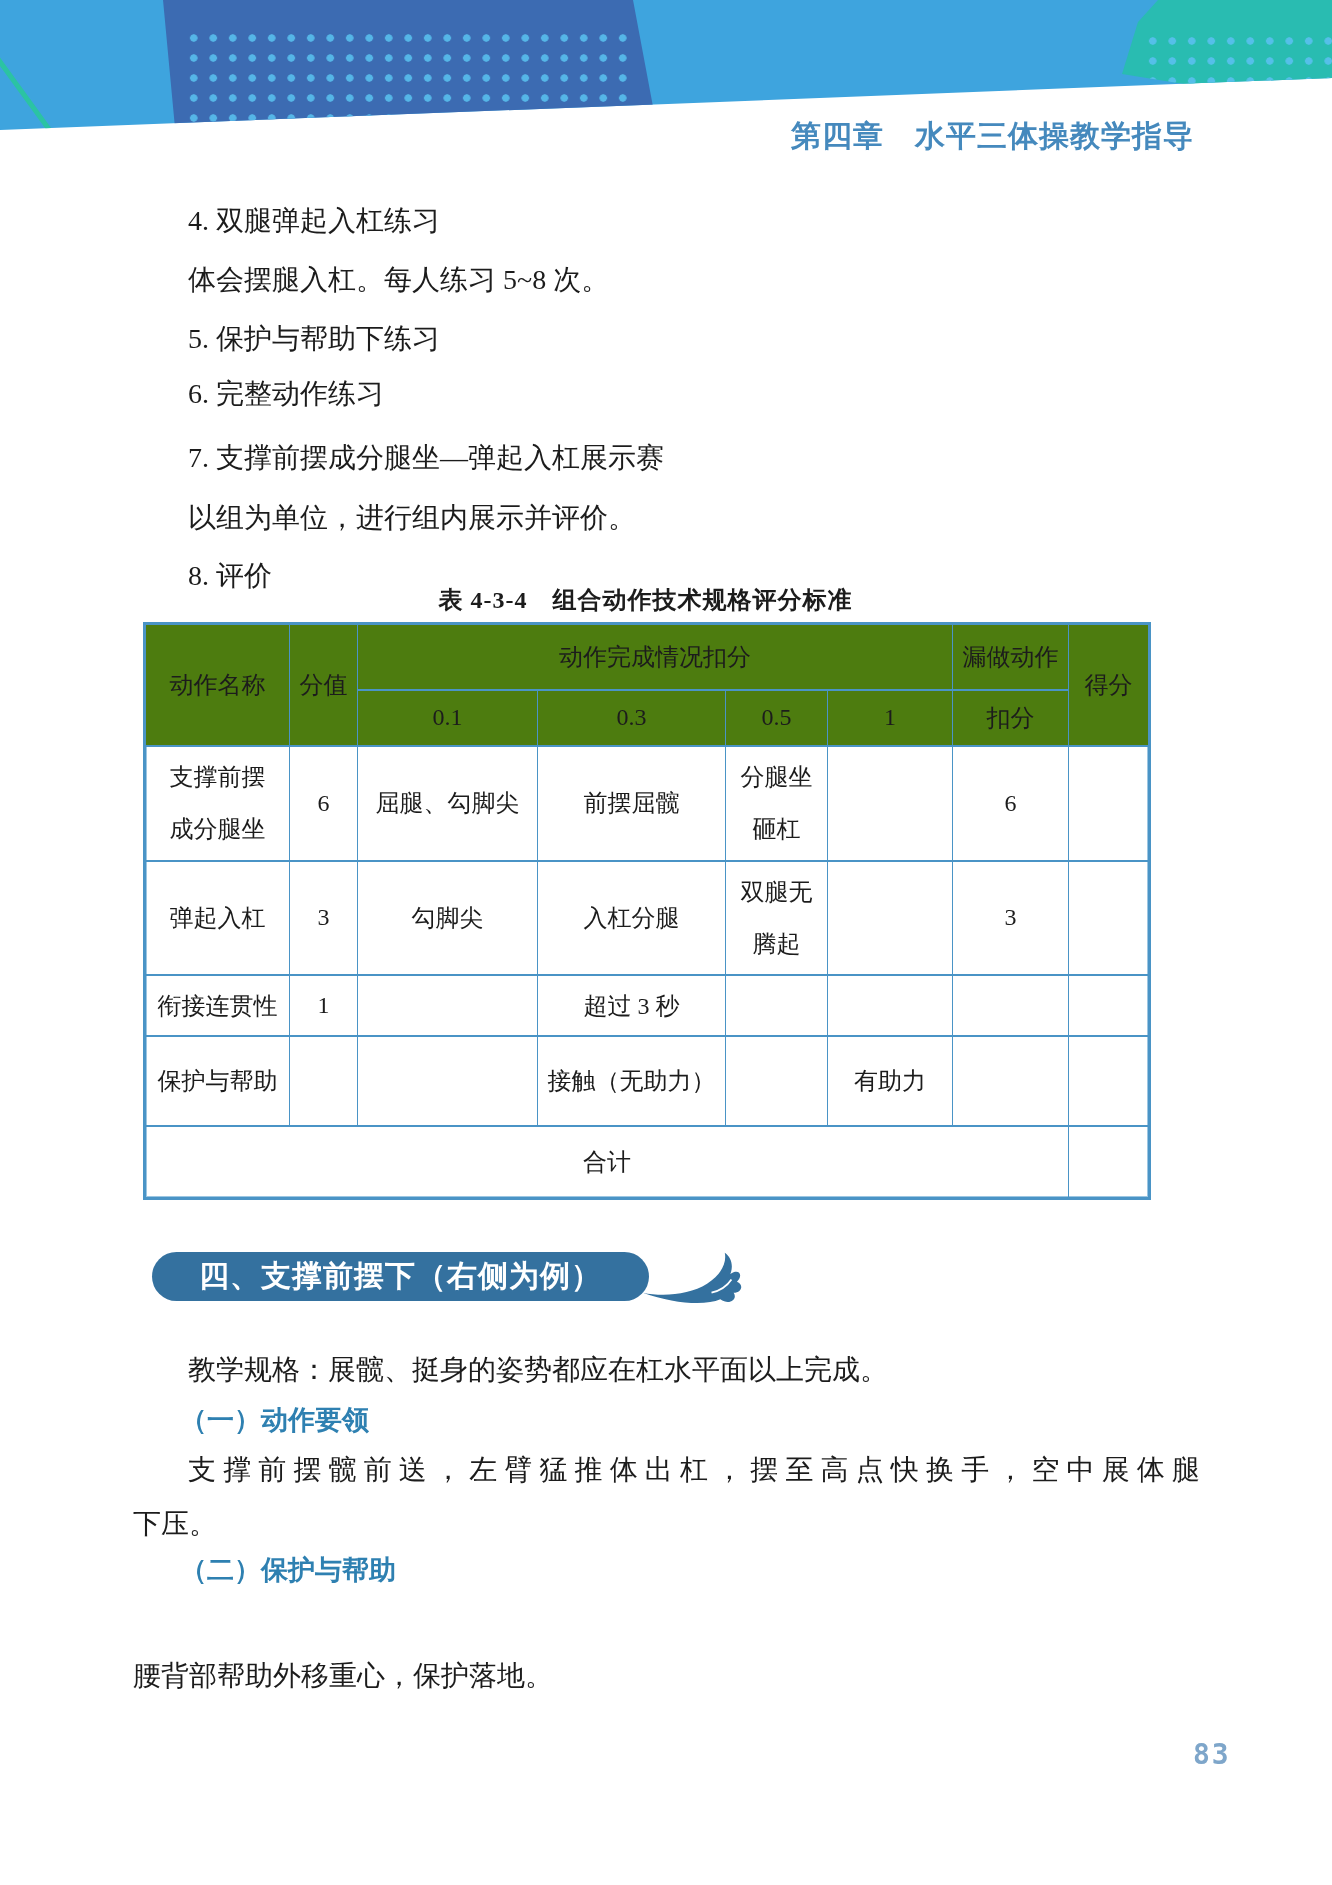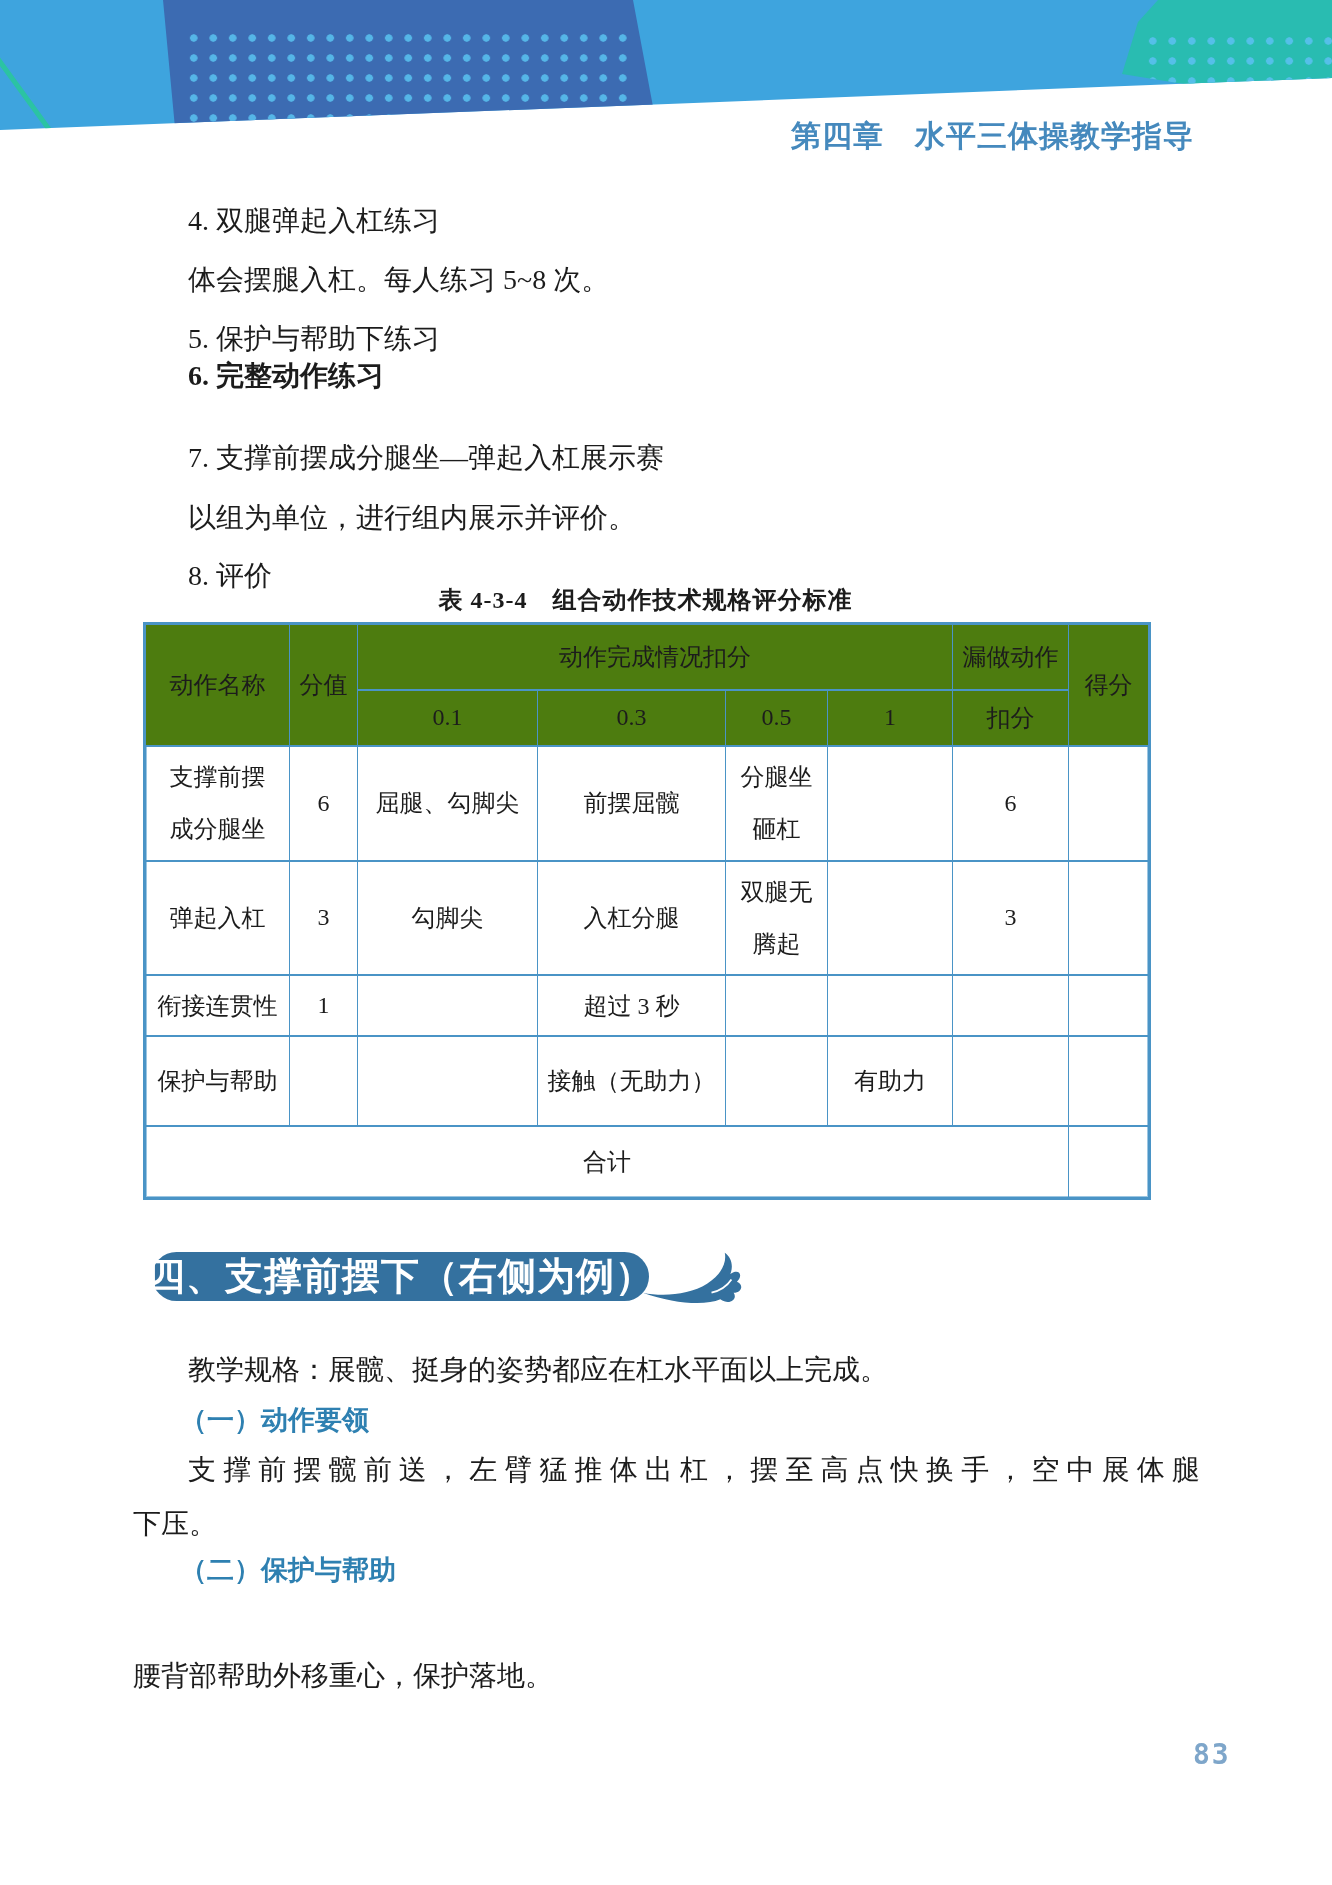--- a/index.html
+++ b/index.html
@@ -64,21 +64,21 @@
   }
   table.score { border:3px solid #4a94c6; box-shadow:0 0 0 1px #9cc6e2 inset; }
   table.score thead th { background:#4d7c0f; }
   .cell-lines span { display:block; line-height:52px; }
 
   
   .pill {
     position:absolute; left:152px; top:1252px; height:49px; width:497px;
     background:#34719f; border-radius:26px; display:flex; align-items:center; justify-content:center;
     font-family:"Liberation Sans","DejaVu Sans",sans-serif; font-weight:700;
-    font-size:38px; color:#ffffff; letter-spacing:1px; white-space:nowrap;
+    font-size:30px; color:#ffffff; letter-spacing:1px; white-space:nowrap;
   }
   .flourish { position:absolute; left:638px; top:1244px; width:116px; height:62px; }
   .subhead {
     position:absolute; left:180px; font-family:"Liberation Sans","DejaVu Sans",sans-serif;
     font-weight:700; font-size:27px; color:#2e80b1; white-space:nowrap;
   }
   .page-num {
     position:absolute; left:1193px; top:1738px; font-family:"DejaVu Sans Mono","Liberation Mono",monospace;
     font-weight:700; font-size:28px; color:#7ea6ca; letter-spacing:2px;
   }
@@ -100,21 +100,21 @@
         <div class="dots"></div>
       </div>
     </div>
   </div>
 
   <div class="chapter-title">第四章　水平三体操教学指导</div>
 
   <div class="line indent" style="top:203px;">4. 双腿弹起入杠练习</div>
   <div class="line indent" style="top:262px;">体会摆腿入杠。每人练习 5~8 次。</div>
   <div class="line indent" style="top:321px;">5. 保护与帮助下练习</div>
-  <div class="line indent" style="top:358px;font-weight:bold;">6. 完整动作练习</div>
+  <div class="line indent" style="top:376px;">6. 完整动作练习</div>
   <div class="line indent" style="top:440px;">7. 支撑前摆成分腿坐—弹起入杠展示赛</div>
   <div class="line indent" style="top:500px;">以组为单位，进行组内展示并评价。</div>
   <div class="line indent" style="top:558px;">8. 评价</div>
 
   <div class="tbl-caption">表 4-3-4　组合动作技术规格评分标准</div>
 
   <table class="score">
     <colgroup>
       <col style="width:145px">
         <col style="width:68px">

